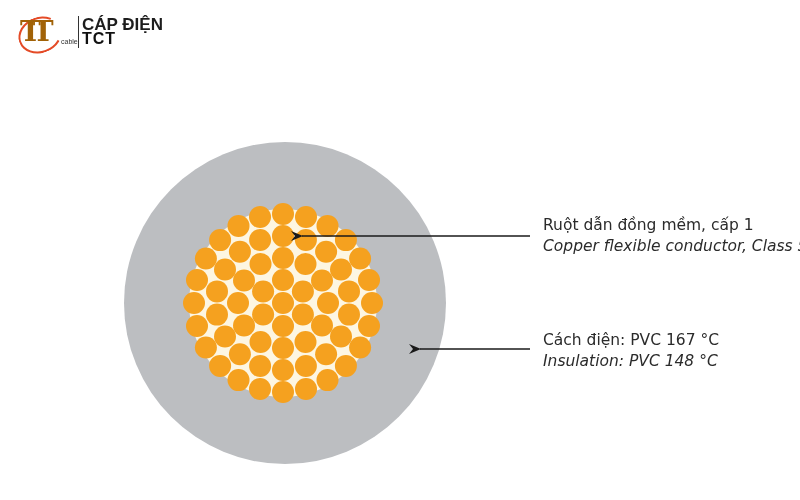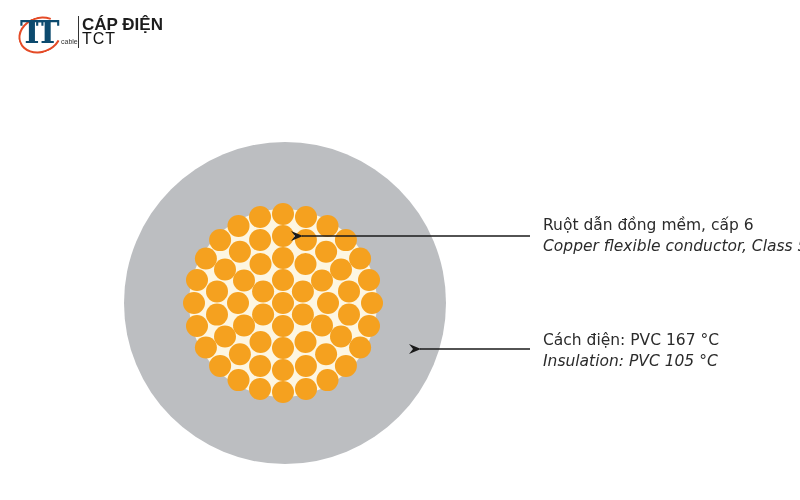--- a/index.html
+++ b/index.html
@@ -1,24 +1,24 @@
 <!DOCTYPE html>
 <html><head>
 <meta charset="utf-8">
 <style>
   html, body { margin: 0; padding: 0; }
   body { width: 800px; height: 500px; background: #ffffff; position: relative; overflow: hidden; font-family: "DejaVu Sans", sans-serif; }
   .logo { position: absolute; left: 16px; top: 12px; width: 125px; height: 40px; }
   .logo-mark { position: absolute; left: 0; top: 0; width: 62px; height: 40px; }
-  .logo-tt { position: absolute; left: 4px; top: 3px; font-family: "DejaVu Serif", serif; font-weight: bold; font-size: 32px; color: #0c4a6e; letter-spacing: -7px; line-height: 34px; }
+  .logo-tt { position: absolute; left: 4px; top: 3px; font-family: "DejaVu Serif", serif; font-weight: bold; font-size: 28px; color: #a16207; letter-spacing: -7px; line-height: 34px; }
   .logo-ring { position: absolute; left: 2px; top: 5px; width: 40px; height: 32px; border: 2px solid #e44b27; border-radius: 50%; border-right-color: transparent; transform: rotate(-20deg); }
   .logo-cable { position: absolute; left: 45px; top: 26px; font-size: 7px; color: #333; font-family: "Liberation Sans", sans-serif; }
   .logo-divider { position: absolute; left: 62px; top: 4px; width: 1px; height: 32px; background: #333; }
   .logo-line1 { position: absolute; left: 66px; top: 3px; font-family: "Liberation Sans", sans-serif; font-size: 17px; font-weight: bold; color: #1d1d1d; white-space: nowrap; }
-  .logo-line2 { position: absolute; left: 66px; top: 18px; font-family: "Liberation Sans", sans-serif; font-size: 16px; font-weight: 400; color: #111; letter-spacing: 1px; }
+  .logo-line2 { position: absolute; left: 66px; top: 18px; font-family: "Liberation Sans", sans-serif; font-size: 16px; font-weight: 700; color: #111; letter-spacing: 1px; }
   svg.diagram { position: absolute; left: 0; top: 0; }
   .label { position: absolute; left: 543px; font-family: "DejaVu Sans", sans-serif; font-size: 15.5px; color: #2b2b2b; white-space: nowrap; overflow: hidden; width: 257px; line-height: 21px; }
   .label .vi { font-style: normal; }
   .label .en { font-style: italic; }
   .label-conductor { top: 215px; }
   .label-insulation { top: 330px; }
 </style>
 </head>
 <body>
 
@@ -102,20 +102,20 @@
       <circle cx="327.5" cy="225.9" r="11" fill="#f5a11f"></circle>
       <circle cx="345.9" cy="240.1" r="11" fill="#f5a11f"></circle>
       <circle cx="360.1" cy="258.5" r="11" fill="#f5a11f"></circle>
       <circle cx="369.0" cy="280.0" r="11" fill="#f5a11f"></circle>
     </g>
   <line id="arrow-conductor" stroke="#1a1a1a" stroke-width="1.6" marker-end="url(#arrowhead)" x1="530" y1="236" x2="302" y2="236"></line>
   <line id="arrow-insulation" stroke="#1a1a1a" stroke-width="1.6" marker-end="url(#arrowhead)" x1="530" y1="349" x2="420" y2="349"></line>
 </svg>
 
 <div class="label label-conductor">
-  <div class="vi">Ruột dẫn đồng mềm, cấp 6</div>
+  <div class="vi">Ruột dẫn đồng mềm, cấp 1</div>
   <div class="en">Copper flexible conductor, Class 5</div>
 </div>
 
 <div class="label label-insulation">
   <div class="vi">Cách điện: PVC 167 °C</div>
-  <div class="en">Insulation: PVC 105 °C</div>
+  <div class="en">Insulation: PVC 148 °C</div>
 </div>
 
 </body></html>

